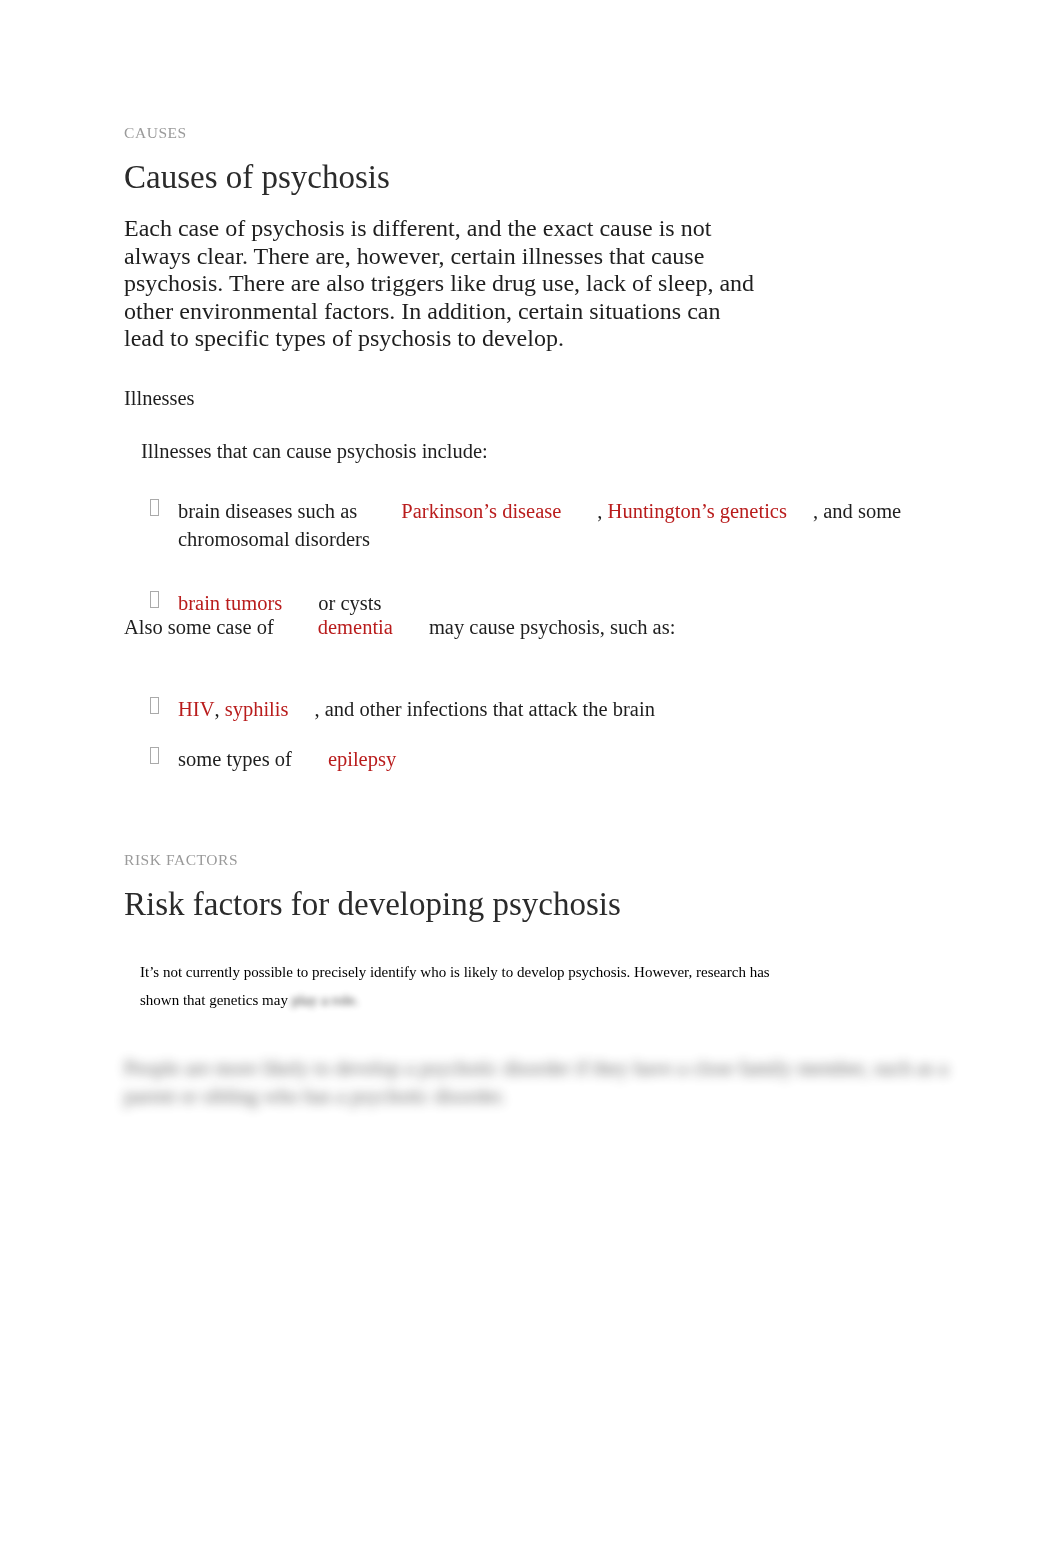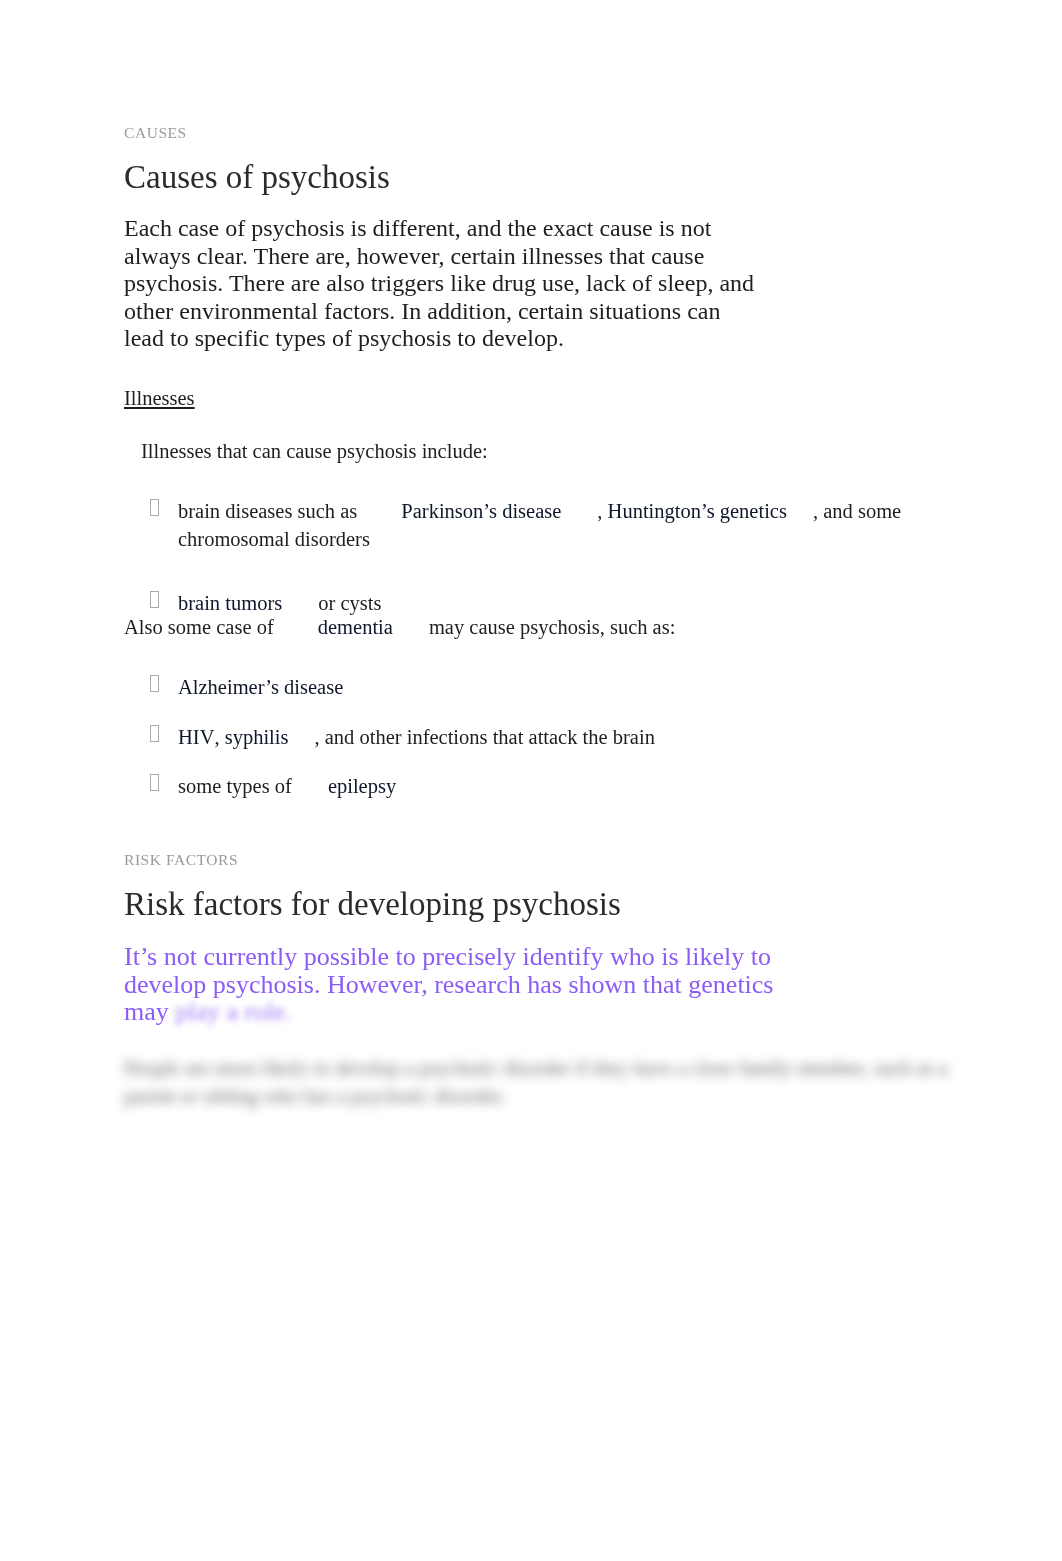--- a/index.html
+++ b/index.html
@@ -79,21 +79,21 @@
     display: inline-block;
     width: 9px;
     height: 17px;
     border: 1px solid #8d8d8d;
     box-sizing: border-box;
     opacity: 0.75;
   }
 
   
   .lnk {
-    color: #0f172a;
+    color: #b91c1c;
     text-decoration: none;
     position: relative;
   }
   
   .lnk::after {
     content: "";
     position: absolute;
     left: -6px;
     right: -34px;
     top: 1px;
@@ -108,24 +108,24 @@
   }
   .gap-sm { display: inline-block; width: 26px; }
   .gap-md { display: inline-block; width: 36px; }
   .gap-lg { display: inline-block; width: 44px; }
 
   
   .blur-soft { filter: blur(3.4px); opacity: 0.80; }
   .blur-hard { filter: blur(5.2px); opacity: 0.68; }
 
   .rf-para {
-    font-size: 26px;
+    font-size: 15px;
     line-height: 27.5px;
-    color: #8b5cf6;
-    margin: 0;
+    color: #000000;
+    margin: 16px;
     width: 660px;
   }
   .rf-para .l3 {
     display: inline-block;
   }
   .blurred-block {
     font-size: 20.5px;
     line-height: 27.5px;
     color: #1e1e1e;
     margin: 0;
@@ -138,21 +138,21 @@
 <div class="page">
 
   <div style="position:absolute; left:0; top:124px;">
     <div class="eyebrow">CAUSES</div>
   </div>
 
   <h1 class="h1" style="position:absolute; left:0; top:157px;">Causes of psychosis</h1>
 
   <p class="para" style="position:absolute; left:0; top:215px;">Each case of psychosis is different, and the exact cause is not always clear. There are, however, certain illnesses that cause psychosis. There are also triggers like drug use, lack of sleep, and other environmental factors. In addition, certain situations can lead to specific types of psychosis to develop.</p>
 
-  <div class="subhead" style="position:absolute; left:0; top:385px;text-decoration:underline;">Illnesses</div>
+  <div class="subhead" style="position:absolute; left:0; top:385px;">Illnesses</div>
 
   <div class="subhead" style="position:absolute; left:17px; top:438px;">Illnesses that can cause psychosis include:</div>
 
   <ul class="list" style="position:absolute; left:0; top:498px;">
 
     <li>
       <span class="bullet"></span><span>brain diseases such as</span><span class="gap-lg"></span><a class="lnk" href="#">Parkinson’s disease</a><span class="gap-md"></span><span>,</span>
       <a class="lnk" href="#">Huntington’s genetics</a><span class="gap-sm"></span><span>, and some chromosomal disorders</span>
     </li>
 
@@ -160,23 +160,20 @@
       <span class="bullet"></span><a class="lnk" href="#">brain tumors</a><span class="gap-md"></span><span>or cysts</span>
     </li>
   </ul>
 
   <div class="subhead" style="position:absolute; left:0; top:614px;">
     <span>Also some case of</span><span class="gap-lg"></span><a class="lnk" href="#">dementia</a><span class="gap-md"></span><span>may cause psychosis, such as:</span>
   </div>
 
   <ul class="list" style="position:absolute; left:0; top:674px;">
 
-    <li>
-      <span class="bullet"></span><a class="lnk" href="#">Alzheimer’s disease</a>
-    </li>
 
     <li style="margin-top:22px;">
       <span class="bullet"></span><a class="lnk" href="#">HIV</a><span>,</span>
       <a class="lnk" href="#">syphilis</a><span class="gap-sm"></span><span>, and other infections that attack the brain</span>
     </li>
 
     <li style="margin-top:22px;">
       <span class="bullet"></span><span>some types of</span><span class="gap-md"></span><a class="lnk" href="#">epilepsy</a>
     </li>
 

